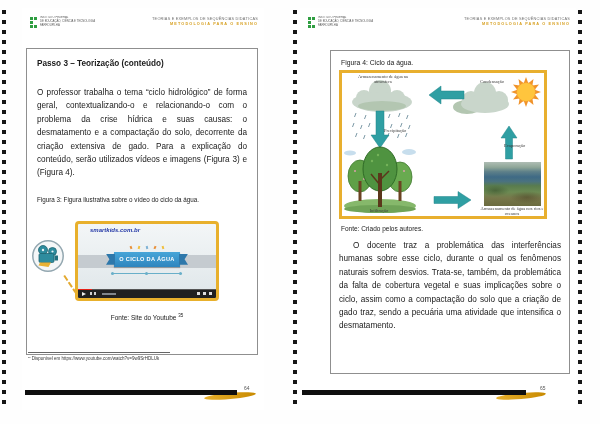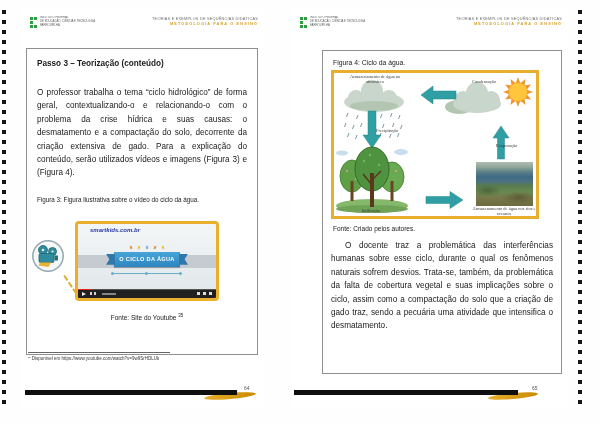--- a/index.html
+++ b/index.html
@@ -4,21 +4,21 @@
 <style>
   html,body{margin:0;padding:0;background:#fff;}
   .canvas{position:relative;width:600px;height:424px;background:#FEFEFE;overflow:hidden;
           font-family:"Liberation Sans",sans-serif;color:#1a1a1a;}
   
   .perf{position:absolute;top:10px;height:400px;width:4px;
         background-image:repeating-linear-gradient(to bottom,#161616 0 4px,transparent 4px 10px);}
   
   .page{position:absolute;top:8px;height:402px;background:#fff;}
   .page-left{left:22px;width:242px;}
-  .page-right{left:292px;width:276px;}
+  .page-right{left:300px;width:276px;}
   
   .hdr{position:absolute;top:6px;left:8px;right:6px;height:30px;}
   .logo{position:absolute;left:0;top:2px;display:flex;gap:3px;}
   .logo-marks{display:grid;grid-template-columns:repeat(2,3px);grid-auto-rows:3px;gap:1px;margin-top:1px;}
   .sq{width:3px;height:3px;background:#2F9E41;}
   .sq.empty{background:transparent;}
   .logo-lines{font-size:8px;line-height:1.3;color:#5a5a5a;transform:scale(0.35);transform-origin:0 0;width:300px;white-space:nowrap;}
   .htitle{position:absolute;right:0;top:2px;width:122px;height:26px;}
   .htitle-in{position:absolute;right:0;top:0;width:272px;transform:scale(0.45);transform-origin:100% 0;text-align:right;}
   .ht1{font-size:8.5px;color:#6e6e6e;letter-spacing:0.5px;white-space:nowrap;}

